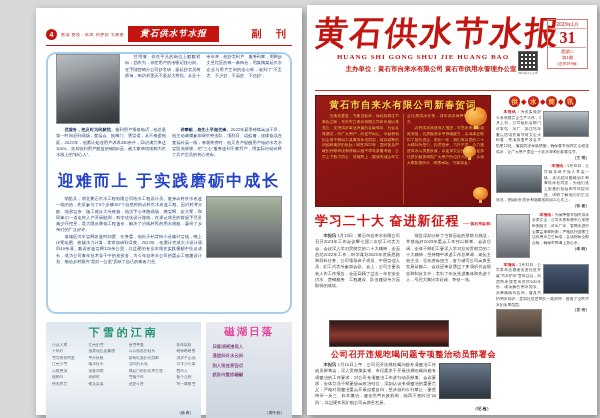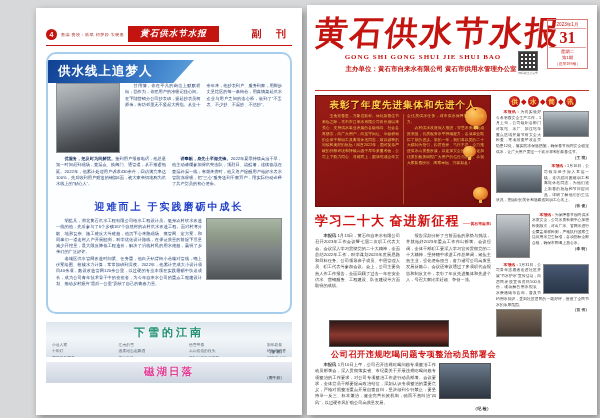--- a/index.html
+++ b/index.html
@@ -22,24 +22,24 @@
   .banner{position:relative;margin:6px 0 0 -10px;width:148px;background:linear-gradient(115deg,#0f3f93 0%,#2f6fc0 55%,#5fa4de 100%);color:#fff;font-weight:bold;font-size:12.5px;letter-spacing:1px;padding:3px 20px 3px 12px;clip-path:polygon(0 0,100% 0,86% 100%,0 100%);box-sizing:border-box;white-space:nowrap;}
   .a1-head{text-align:center;color:#d01414;font-weight:bold;font-size:12px;margin:3px 0 3px 66px;letter-spacing:1px;white-space:nowrap;}
   .a1-row{display:flex;gap:5px;height:70px;}
   .photo{border:1px solid #8a8f94;box-sizing:border-box;}
   .photo1{width:64px;height:70px;flex:none;background:linear-gradient(165deg,#b9bec2 0%,#9aa0a4 25%,#6b7076 55%,#46494d 80%,#323539 100%);}
   .smalltext{font-size:4.2px;line-height:1.5;color:#26406e;text-align:justify;}
   .smalltext p{margin:0;text-indent:2em;}
   .a1-cols{flex:1;column-count:2;column-gap:6px;height:70px;overflow:hidden;}
   .a1-cols2{column-count:2;column-gap:6px;height:38px;overflow:hidden;margin-top:3px;}
   .lead{font-weight:bold;color:#142c5c;}
-  .a2-head{text-align:center;color:#2443c8;font-size:10px;font-weight:bold;letter-spacing:2px;margin:6px 0 4px;white-space:nowrap;}
+  .a2-head{text-align:center;color:#2443c8;font-size:16px;font-weight:bold;letter-spacing:2px;margin:6px 0 4px;white-space:nowrap;}
   .a2-body{height:92px;overflow:hidden;}
   .photo2{float:right;width:76px;height:62px;margin:0 0 3px 4px;background:linear-gradient(180deg,#aab6a4 0%,#8e9b88 28%,#7d8285 55%,#5f6467 85%,#505356 100%);}
-  .poems{display:flex;gap:5px;margin:8px 10px 0;height:61px;flex-direction:column;}
+  .poems{display:flex;gap:5px;margin:8px 10px 0;height:96px;}
   .poem1{flex:1.95;background:linear-gradient(180deg,#dde6ee 0%,#f2f6f9 45%,#e7edf2 75%,#d9e2ea 100%);padding:3px 6px;position:relative;box-sizing:border-box;overflow:hidden;}
   .poem1-title{text-align:center;color:#1f8f70;font-weight:bold;font-size:11px;letter-spacing:3px;text-shadow:0 0 2px #fff;margin-bottom:2px;white-space:nowrap;}
   .poem1-cols{display:flex;justify-content:space-between;gap:4px;}
   .poem-col{white-space:pre-line;font-size:3.8px;line-height:1.7;color:#5a6773;}
   .poem-sig{position:absolute;right:8px;bottom:3px;font-size:3.8px;color:#5a6773;font-weight:bold;}
   .poem2{flex:1;background:linear-gradient(180deg,#e9ebf2 0%,#d9dfe8 55%,#ccd4e0 100%);padding:3px 6px;position:relative;box-sizing:border-box;overflow:hidden;}
   .poem2-title{text-align:center;color:#e23e96;font-weight:bold;font-size:10.5px;letter-spacing:2px;text-shadow:0 0 2px #fff;margin-bottom:3px;white-space:nowrap;}
   .poem2-lines{white-space:pre-line;font-size:4.4px;line-height:2.1;color:#8a4a86;font-weight:bold;}
   
   .rp{left:307px;top:5px;width:290px;height:410px;}
@@ -104,21 +104,20 @@
 
   <div class="lp-header">
     <span class="pnum">4</span>
     <span class="editors">责编 责校：陈斌  柯梦婷  朱晓春</span>
     <span class="lp-badge">黄石供水节水报</span>
     <span class="lp-spacer"></span>
     <span class="lp-section">副 刊</span>
   </div>
 
   <div class="feature-box">
-    <div class="banner">供水线上追梦人</div>
 
 
     <div class="a1-row">
       <div class="photo photo1"></div>
       <div class="a1-cols smalltext">
         <p>甘用情，你在平凡的岗位上默默耕耘；勤作为，你把用户的冷暖记挂心间。在下陆营销分公司抄表班，提起抄表员柯师傅，街坊邻里无不竖起大拇指。从业十余年来，他抄表到户、服务到家，用脚步丈量辖区的每一条街巷，用真情架起供水企业与用户之间的连心桥，做到了“不丢表、不少抄、不漏抄、不估抄”。</p>
       </div>
     </div>
 
     <div class="a1-cols2 smalltext">
@@ -179,21 +178,21 @@
 犹富白鹭掠翩翩</div>
       <div class="poem-sig">（周千妍）</div>
     </div>
   </div>
 </div>
 
 <div class="page rp">
 
   <div class="rp-head">
     <div class="mh-title">黄石供水节水报</div>
-    <div class="mh-pinyin">GONG SHI GONG SHUI JIE SHUI BAO</div>
+    <div class="mh-pinyin">HUANG SHI GONG SHUI JIE HUANG BAO</div>
     <div class="mh-org">主办单位：黄石市自来水有限公司  黄石市供用水管理办公室</div>
 
     <div class="qr-wrap">
       <div class="qr"></div>
       <div class="qr-cap">扫码关注公众号</div>
     </div>
 
     <div class="datebox">
       <div class="db-ym">2023年1月</div>
       <div class="db-day">31</div>
@@ -205,21 +204,21 @@
 
   <div class="rp-rule"></div>
 
   <div class="rp-main">
     <div class="rp-left">
 
       <div class="greet">
         <div class="lantern lan1"></div>
         <div class="lantern lan2"></div>
         <div class="lantern lan3"></div>
-        <div class="greet-title">表彰了年度先进集体和先进个人</div>
+        <div class="greet-title">黄石市自来水有限公司新春贺词</div>
         <div class="greet-cols">
           <p>玉兔迎春至，万象启新程。值此新春佳节来临之际，黄石市自来水有限公司向长期以来关心、支持供水事业发展的各级领导、社会各界朋友，向广大用户，向坚守岗位、辛勤耕耘的全体干部职工及离退休老同志，致以诚挚的问候和美好的祝福！回首2022年，面对复杂严峻的外部环境和持续高温干旱等多重考验，公司上下勠力同心、迎难而上，圆满完成全年安全优质供水任务，城市供水保障能力稳步提升。</p>
           <p>农村供水改造深入推进，智慧水务建设成效明显，优质服务水平持续提升，各项事业取得了新的进步。新的一年，我们将以党的二十大精神为指引，踔厉奋发、笃行不怠，全力推进供水高质量发展，以更加安全的水质、更加优质的服务回报广大用户的信任与厚爱。恭祝大家新春快乐、阖家幸福、万事如意！</p>
         </div>
       </div>
 
       <div class="rpa1-head">
         <span class="rpa1-main">学习二十大  奋进新征程</span>
         <span class="rpa1-sub">——黄石市自来水有限公司召开2023年工作会暨职工代表大会</span>
       </div>

